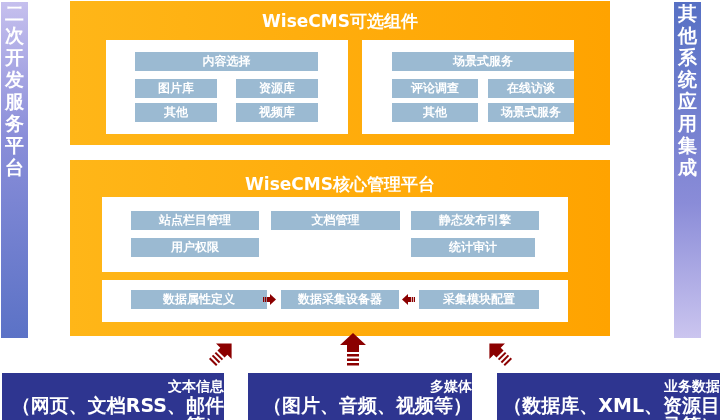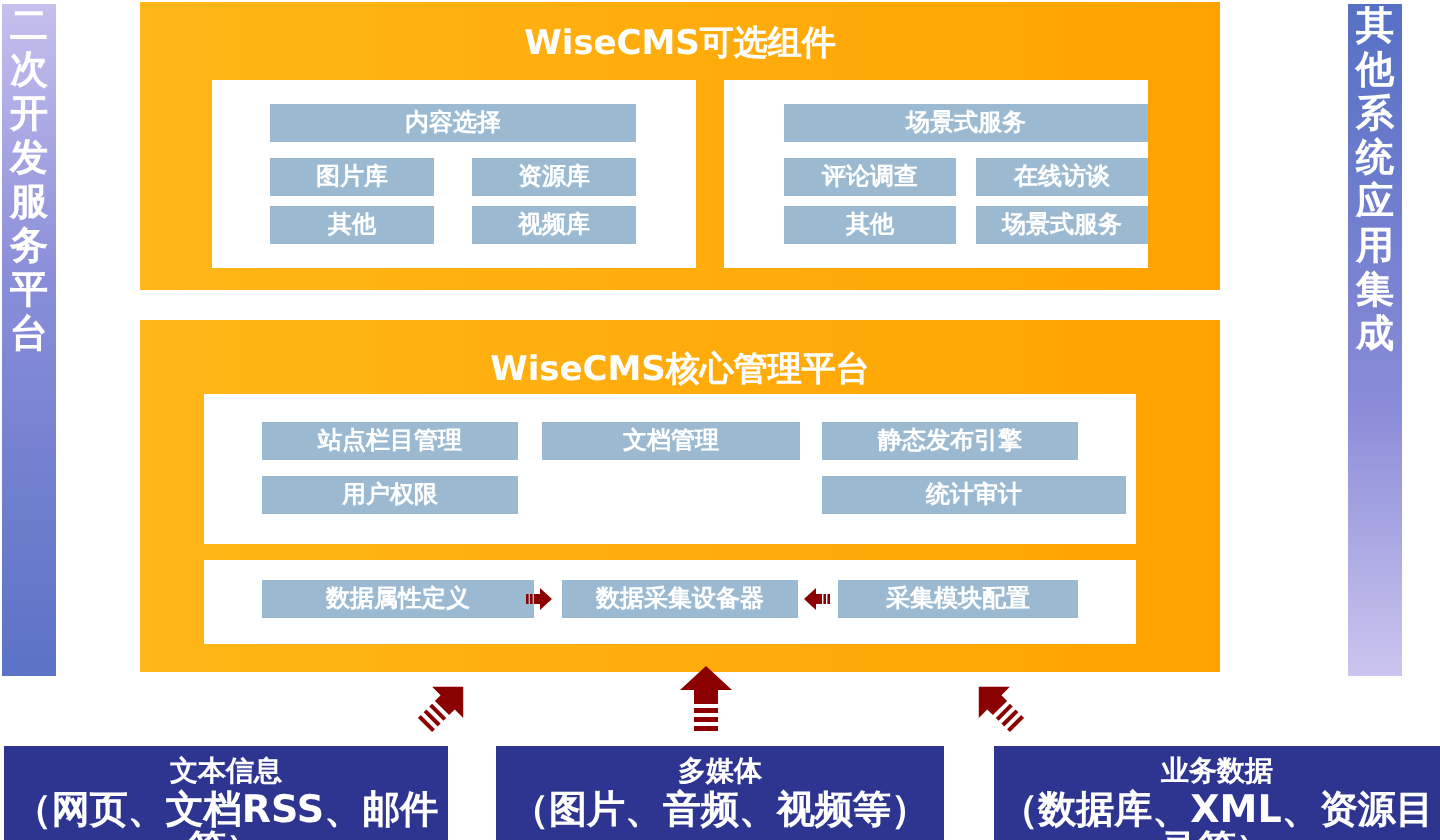--- a/index.html
+++ b/index.html
@@ -17,21 +17,21 @@
   #core-panel { top: 160px; height: 176px; }
   .panel-title { position: absolute; left: 0; right: 0; text-align: center; color: #fff;
                  font-size: 17px; font-weight: bold; }
   #comp-panel .panel-title { top: 9px; }
   #core-panel .panel-title { top: 13px; }
 
   .white { position: absolute; background: #fff; }
   .blk { position: absolute; background: #9bbad2; color: #fff; font-size: 12px; font-weight: bold;
          display: flex; align-items: center; justify-content: center; height: 19px; }
 
-  .src { position: absolute; top: 373px; height: 47px; background: #2e3590; color: #fff; text-align: center;
+  .src { position: absolute; top: 373px; height: 47px; background: #2e3590; color: #fff; text-align: right;
          font-weight: bold; }
   .src .t1 { font-size: 14px; margin-top: 4px; line-height: 18px; }
   .src .t2 { font-size: 19px; line-height: 20px; }
   .arrow { position: absolute; }
 </style>
 </head>
 <body>
 
 <div id="left-side" class="side">
   <span>二次开发服务平台</span>
@@ -62,21 +62,21 @@
 </div>
 
 <div id="core-panel" class="panel">
   <div class="panel-title">WiseCMS核心管理平台</div>
 
   <div class="white" style="left:32px; top:37px; width:466px; height:75px;">
     <div class="blk" style="left:29px; top:14px; width:128px;">站点栏目管理</div>
     <div class="blk" style="left:169px; top:14px; width:129px;">文档管理</div>
     <div class="blk" style="left:309px; top:14px; width:128px;">静态发布引擎</div>
     <div class="blk" style="left:29px; top:41px; width:128px;">用户权限</div>
-    <div class="blk" style="left:309px; top:41px; width:152px;">统计审计</div>
+    <div class="blk" style="left:309px; top:41px; width:124px;">统计审计</div>
   </div>
 
   <div class="white" style="left:32px; top:120px; width:466px; height:42px;">
     <div class="blk" style="left:29px; top:10px; width:136px;">数据属性定义</div>
     <svg class="arrow" style="left:161px; top:14px;" width="13" height="11" viewBox="0 0 13 11">
       <rect x="0" y="3" width="1.3" height="5" fill="#8b0000"></rect>
       <rect x="2" y="3" width="1.3" height="5" fill="#8b0000"></rect>
       <rect x="4" y="3" width="3" height="5" fill="#8b0000"></rect>
       <polygon points="7,0 13,5.5 7,11" fill="#8b0000"></polygon>
     </svg>

